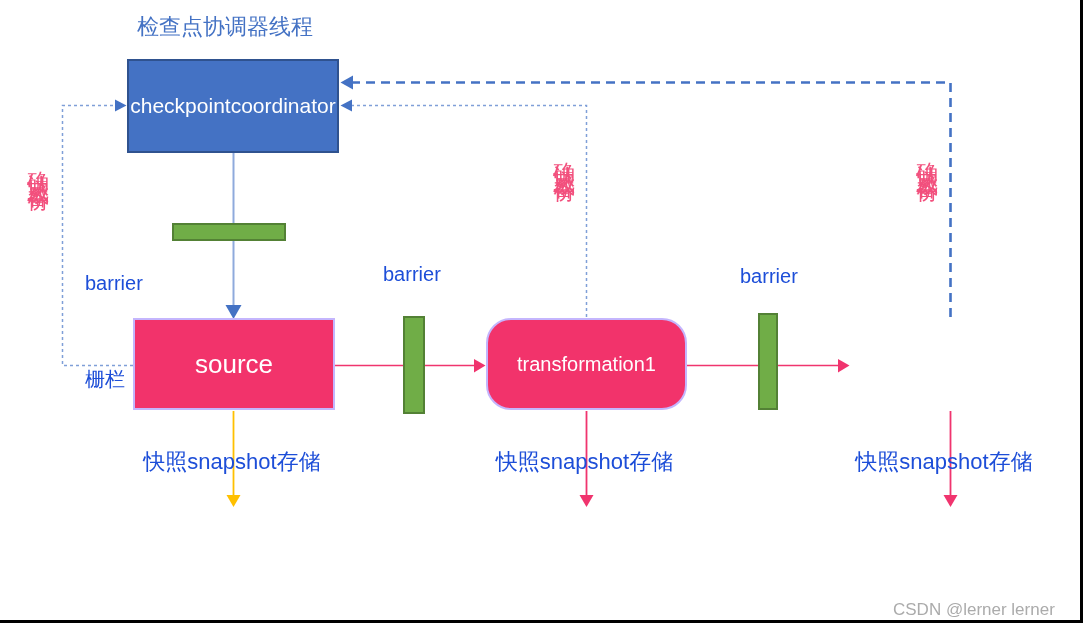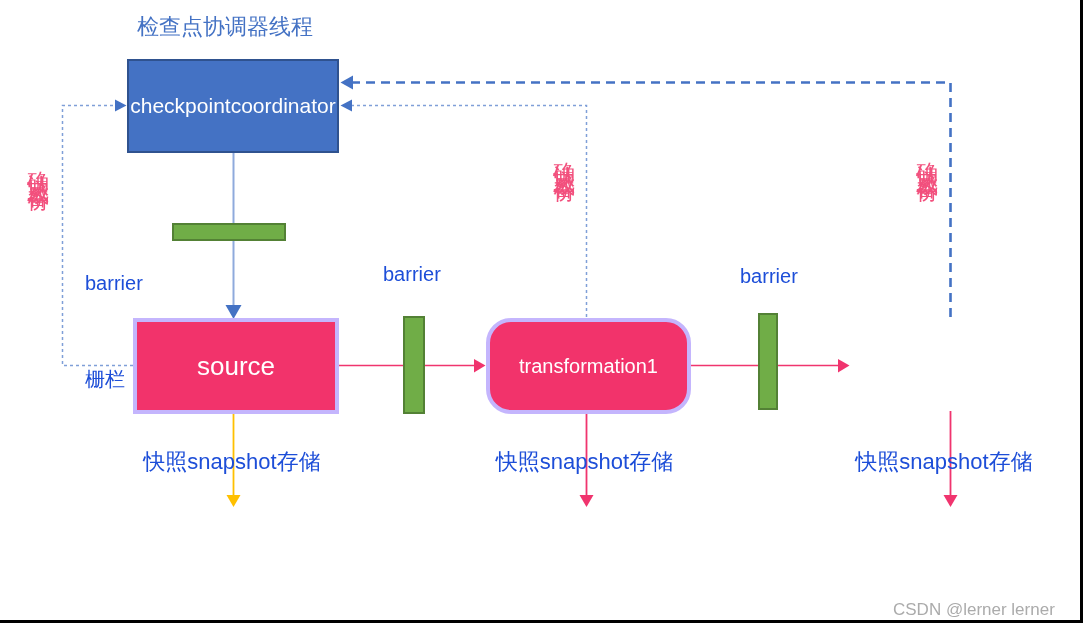--- a/index.html
+++ b/index.html
@@ -6,21 +6,21 @@
   #canvas{
     position:relative;width:1083px;height:628px;background:#fff;overflow:hidden;
     font-family:"Liberation Sans","DejaVu Sans",sans-serif;
   }
   svg.overlay{position:absolute;left:0;top:0;width:1083px;height:628px;z-index:1;}
   .node{
     position:absolute;z-index:3;display:flex;flex-direction:row;
     align-items:center;justify-content:center;color:#fff;text-align:right;
   }
   .node-blue{background:#4472C4;border:2px solid #2F528F;}
-  .node-pink{background:#F2336B;border:4px solid #c4b5fd;}
+  .node-pink{background:#F2336B;border:2px solid #c4b5fd;}
   .node-orange{background:#FFC000;border:2px solid #2BA09A;}
   .gbar{position:absolute;z-index:4;background:#70AD47;border:2px solid #538135;box-sizing:border-box;}
   .blue-text{color:#4472C4;}
   .pink-text{color:#F2507D;}
   .pink-strong{color:#1d4ed8;}
   .vtext{
     position:absolute;z-index:2;writing-mode:vertical-rl;text-orientation:upright;
     font-size:22px;letter-spacing:4px;line-height:1;
   }
   .lbl{position:absolute;z-index:2;white-space:pre;}

